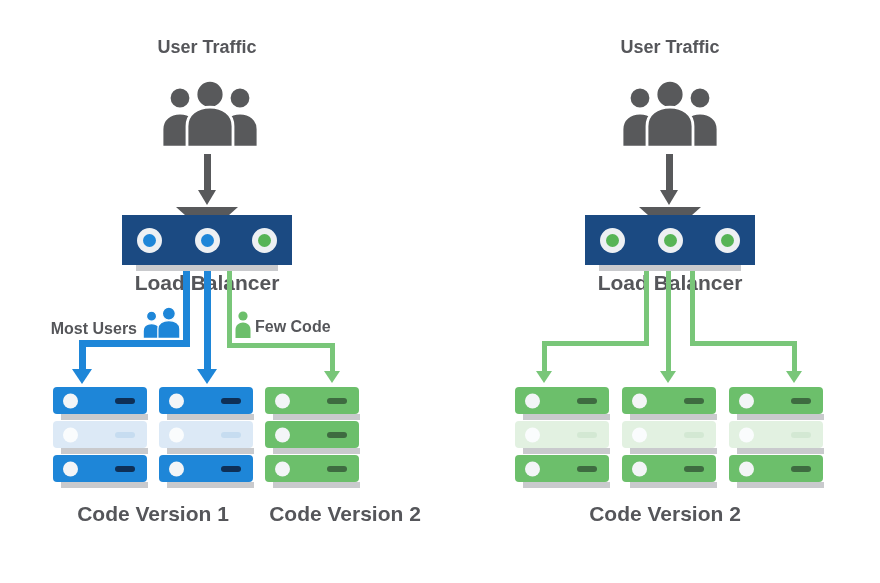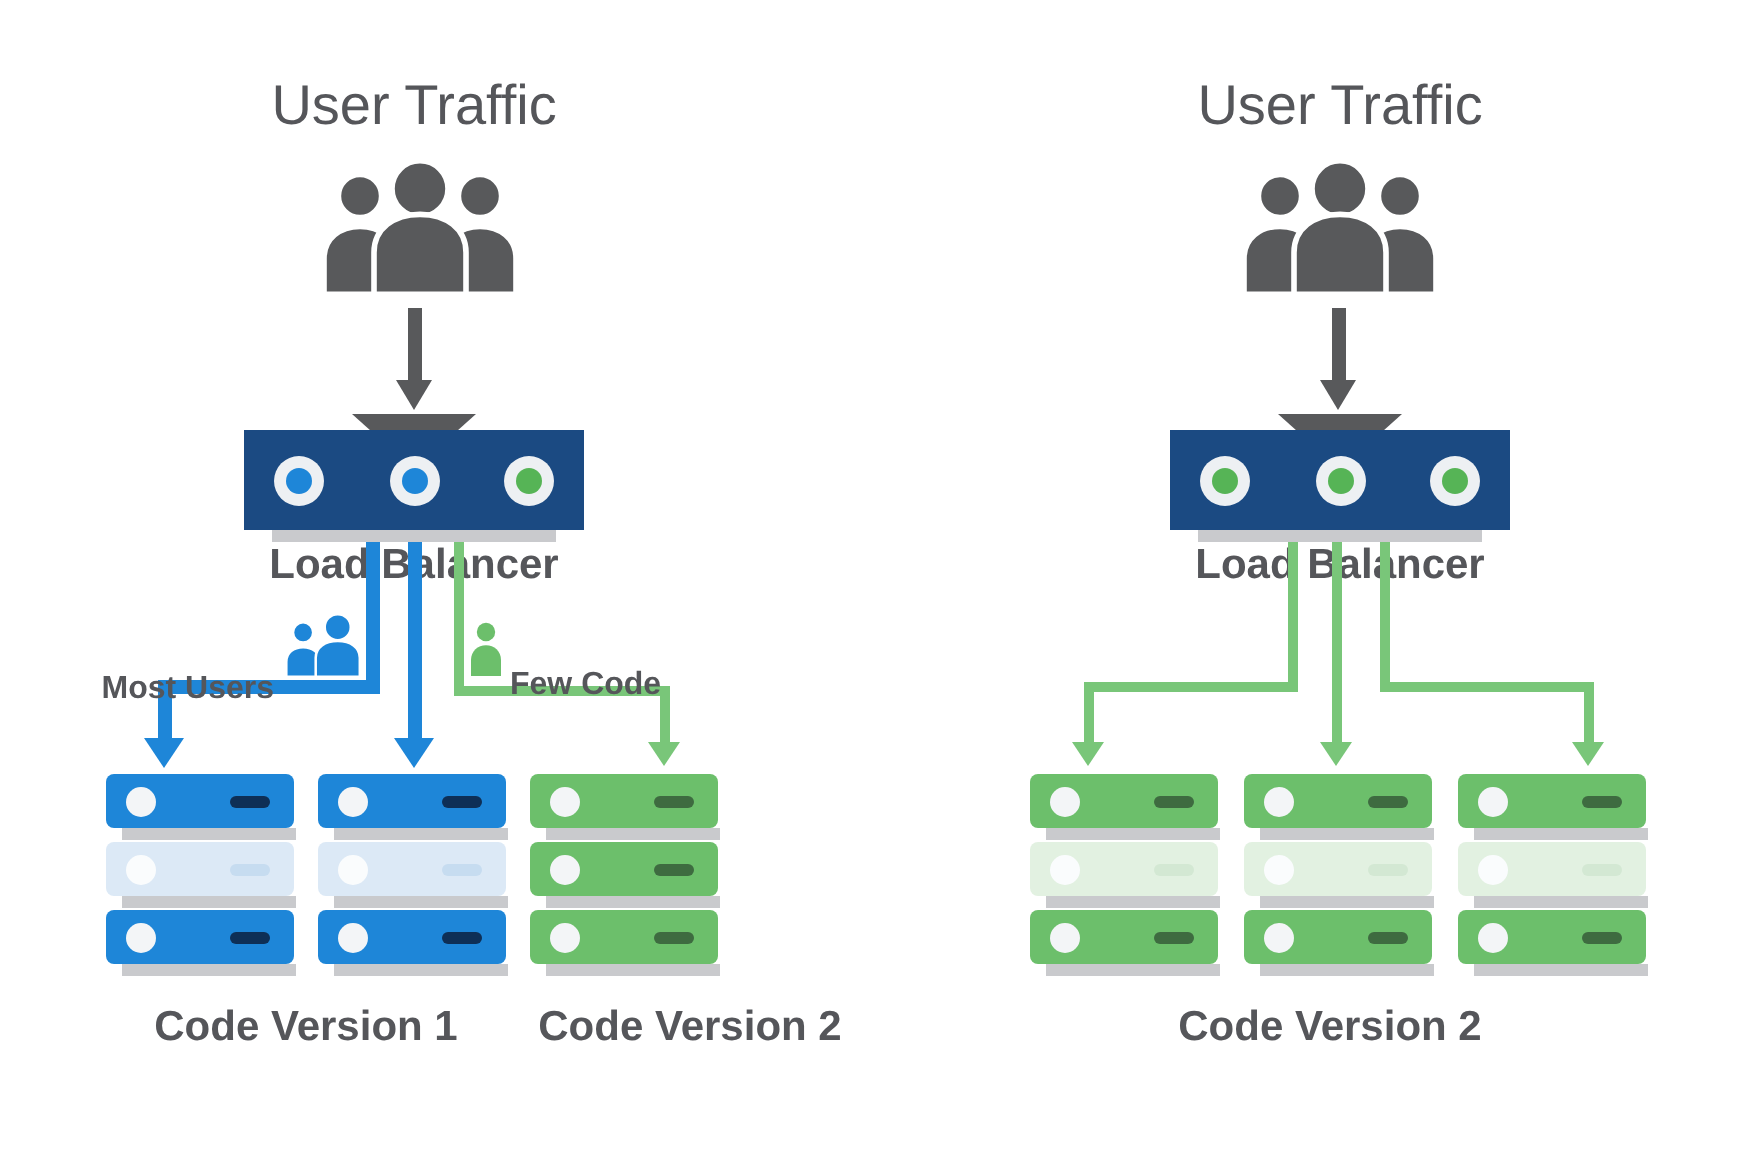--- a/index.html
+++ b/index.html
@@ -1,20 +1,20 @@
 <!DOCTYPE html>
 <html style="--blue: #1E86D8; --navy: #1B4A82; --green: #6CBF6B; --green-line: #79C679; --green-dot: #56B456; --dash-navy: #0E2F56; --dash-green: #3E6B40; --pale-blue: #DCE9F6; --pale-blue-dash: #C6DCF0; --pale-green: #E2F1E1; --pale-green-dash: #D3E8D3; --led: #F3F5F7; --led-pale: #FAFCFD; --white-dot: #EDF0F3; --ink: #55565A; --dark: #58595B; --shadow: #C9CACD;"><head>
 <meta charset="utf-8">
 <style>
   html,body{margin:0;padding:0;background:#fff;}
   .canvas{position:relative;width:880px;height:583px;background:#fff;overflow:hidden;
           font-family:"Liberation Sans",sans-serif;}
   .abs{position:absolute;}
   .t{position:absolute;color:var(--ink);text-align:center;line-height:1.1;}
-  .title{font-size:28px;font-weight:400;}
+  .title{font-size:18px;font-weight:700;}
   .lb-label{font-size:21px;font-weight:700;}
   .code-label{font-size:21px;font-weight:700;}
   .small-label{font-size:16px;font-weight:700;}
   .infra-label{font-size:16px;font-weight:700;z-index:6;}
 
   
   .shaft{position:absolute;background:var(--dark);}
   .ah{position:absolute;width:0;height:0;border-style:solid;border-color:transparent;}
   .funnel{position:absolute;background:var(--dark);
           clip-path:polygon(0 0,100% 0,82% 100%,18% 100%);}
@@ -47,21 +47,21 @@
   .srv.pale-blue .led{background:var(--led-pale);}
   .srv.pale-green .led{background:var(--led-pale);}
   .dash{position:absolute;right:12px;top:50%;transform:translateY(-50%);
         width:20px;height:6px;border-radius:3px;}
   .srv.blue .dash{background:var(--dash-navy);}
   .srv.green .dash{background:var(--dash-green);}
   .srv.pale-blue .dash{background:var(--pale-blue-dash);}
   .srv.pale-green .dash{background:var(--pale-green-dash);}
   .dash.hatch{background:repeating-linear-gradient(90deg,var(--dash-green) 0 2px,var(--green) 2px 4px);}
 
-  .user-label{position:absolute;color:var(--ink);margin-top:16px;}
+  .user-label{position:absolute;color:var(--ink);}
   svg{display:block;}
 </style>
 </head>
 <body>
 
 <div class="canvas">
 
   <div class="t title" style="left:100px;top:38px;width:214px;">User Traffic</div>
 
   <svg class="abs" style="left:154px;top:80px;" width="112" height="68" viewBox="0 0 56 34">

